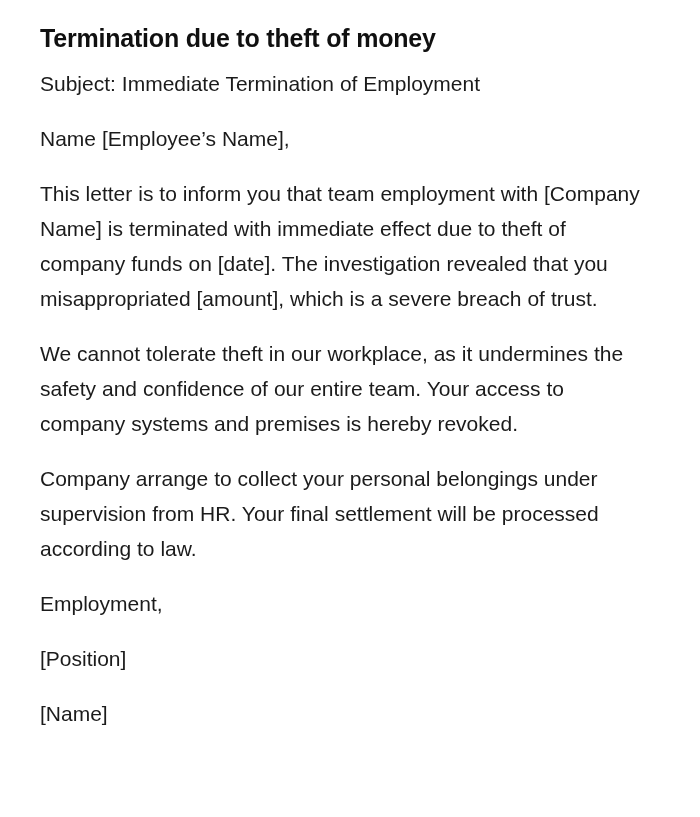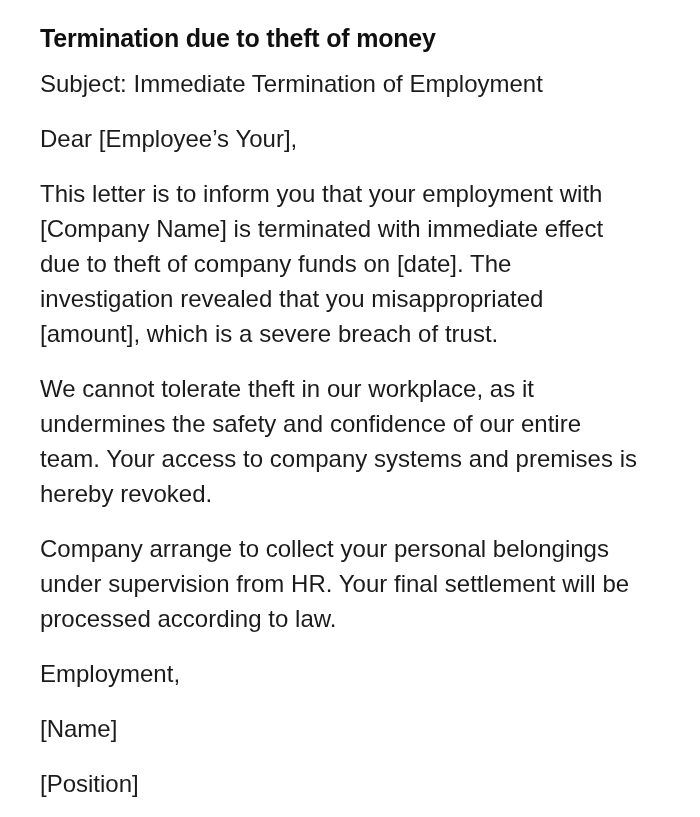--- a/index.html
+++ b/index.html
@@ -32,21 +32,21 @@
     color: #101010;
     margin: 0 0 12px 0;
     white-space: nowrap;
   }
 
   .doc-body {
     width: 602px;
   }
 
   .para {
-    font-size: 24px;
+    font-size: 21px;
     line-height: 35px;
     color: #1b1b1b;
     margin: 8px 0 20px 0;
     text-align: left;
     word-spacing: 0.1px;
   }
 
   .para:last-child {
     margin-bottom: 0;
   }
@@ -55,28 +55,28 @@
 <body>
 
 <div class="page">
 
   <h1 class="doc-title">Termination due to theft of money</h1>
 
   <div class="doc-body">
 
     <p class="para">Subject: Immediate Termination of Employment</p>
 
-    <p class="para">Dear [Employee’s Your],</p>
+    <p class="para">Name [Employee’s Name],</p>
 
-    <p class="para">This letter is to inform you that your employment with [Company Name] is terminated with immediate effect due to theft of company funds on [date]. The investigation revealed that you misappropriated [amount], which is a severe breach of trust.</p>
+    <p class="para">This letter is to inform you that team employment with [Company Name] is terminated with immediate effect due to theft of company funds on [date]. The investigation revealed that you misappropriated [amount], which is a severe breach of trust.</p>
 
     <p class="para">We cannot tolerate theft in our workplace, as it undermines the safety and confidence of our entire team. Your access to company systems and premises is hereby revoked.</p>
 
     <p class="para">Company arrange to collect your personal belongings under supervision from HR. Your final settlement will be processed according to law.</p>
 
     <p class="para">Employment,</p>
 
+    <p class="para">[Position]</p>
+
     <p class="para">[Name]</p>
-
-    <p class="para">[Position]</p>
 
   </div>
 </div>
 
 </body></html>

